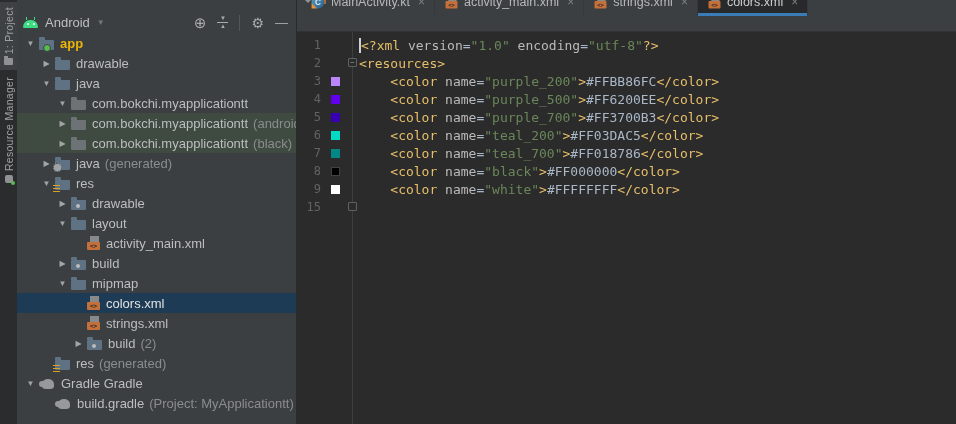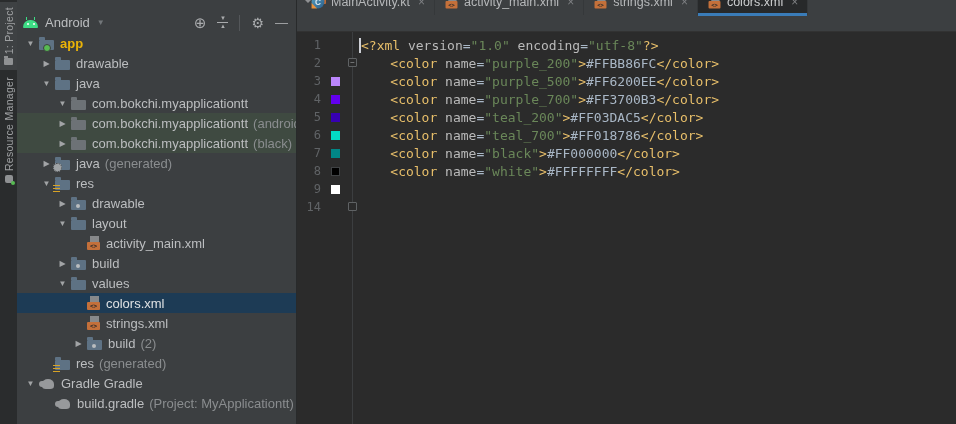--- a/index.html
+++ b/index.html
@@ -191,21 +191,21 @@
         <span class="tlbl">activity_main.xml</span>
       </div>
       <div class="trow" style="padding-left: 38px;">
         <span class="chev">▶</span>
         <span class="ticn f icon-folder-dot"></span>
         <span class="tlbl">build</span>
       </div>
       <div class="trow" style="padding-left: 38px;">
         <span class="chev">▼</span>
         <span class="ticn f"></span>
-        <span class="tlbl">values</span>
+        <span class="tlbl">mipmap</span>
       </div>
       <div class="trow sel" style="padding-left: 54px;">
         <span class="chev"></span>
         <span class="ticn icon-xml"></span>
         <span class="tlbl">colors.xml</span>
       </div>
       <div class="trow" style="padding-left: 54px;">
         <span class="chev"></span>
         <span class="ticn icon-xml"></span>
         <span class="tlbl">strings.xml</span>
@@ -296,27 +296,28 @@
         </div>
         <div class="gline">
           <span class="lnum">8</span>
           <span class="sw" style="background: rgb(0, 0, 0); border: 1px solid rgb(63, 66, 68);"></span>
         </div>
         <div class="gline">
           <span class="lnum">9</span>
           <span class="sw" style="background: rgb(255, 255, 255);"></span>
         </div>
         <div class="gline">
-          <span class="lnum">14</span>
+          <span class="lnum">15</span>
           <span class="sw"></span>
           <span class="fold"></span>
         </div>
       </div>
     <div id="codecol">
         <div class="cline"><span class="caret"></span><span class="tk-tag">&lt;?xml</span><span class="tk-attr"> version</span><span class="tk-txt">=</span><span class="tk-str">"1.0"</span><span class="tk-attr"> encoding</span><span class="tk-txt">=</span><span class="tk-str">"utf-8"</span><span class="tk-tag">?&gt;</span></div>
+        <div class="cline"><span class="tk-tag">&lt;resources&gt;</span></div>
         <div class="cline"><span class="tk-txt">    </span><span class="tk-tag">&lt;color</span><span class="tk-attr"> name</span><span class="tk-txt">=</span><span class="tk-str">"purple_200"</span><span class="tk-tag">&gt;</span><span class="tk-txt">#FFBB86FC</span><span class="tk-tag">&lt;/color&gt;</span></div>
         <div class="cline"><span class="tk-txt">    </span><span class="tk-tag">&lt;color</span><span class="tk-attr"> name</span><span class="tk-txt">=</span><span class="tk-str">"purple_500"</span><span class="tk-tag">&gt;</span><span class="tk-txt">#FF6200EE</span><span class="tk-tag">&lt;/color&gt;</span></div>
         <div class="cline"><span class="tk-txt">    </span><span class="tk-tag">&lt;color</span><span class="tk-attr"> name</span><span class="tk-txt">=</span><span class="tk-str">"purple_700"</span><span class="tk-tag">&gt;</span><span class="tk-txt">#FF3700B3</span><span class="tk-tag">&lt;/color&gt;</span></div>
         <div class="cline"><span class="tk-txt">    </span><span class="tk-tag">&lt;color</span><span class="tk-attr"> name</span><span class="tk-txt">=</span><span class="tk-str">"teal_200"</span><span class="tk-tag">&gt;</span><span class="tk-txt">#FF03DAC5</span><span class="tk-tag">&lt;/color&gt;</span></div>
         <div class="cline"><span class="tk-txt">    </span><span class="tk-tag">&lt;color</span><span class="tk-attr"> name</span><span class="tk-txt">=</span><span class="tk-str">"teal_700"</span><span class="tk-tag">&gt;</span><span class="tk-txt">#FF018786</span><span class="tk-tag">&lt;/color&gt;</span></div>
         <div class="cline"><span class="tk-txt">    </span><span class="tk-tag">&lt;color</span><span class="tk-attr"> name</span><span class="tk-txt">=</span><span class="tk-str">"black"</span><span class="tk-tag">&gt;</span><span class="tk-txt">#FF000000</span><span class="tk-tag">&lt;/color&gt;</span></div>
         <div class="cline"><span class="tk-txt">    </span><span class="tk-tag">&lt;color</span><span class="tk-attr"> name</span><span class="tk-txt">=</span><span class="tk-str">"white"</span><span class="tk-tag">&gt;</span><span class="tk-txt">#FFFFFFFF</span><span class="tk-tag">&lt;/color&gt;</span></div>
       </div>
   </div>
 </div>

